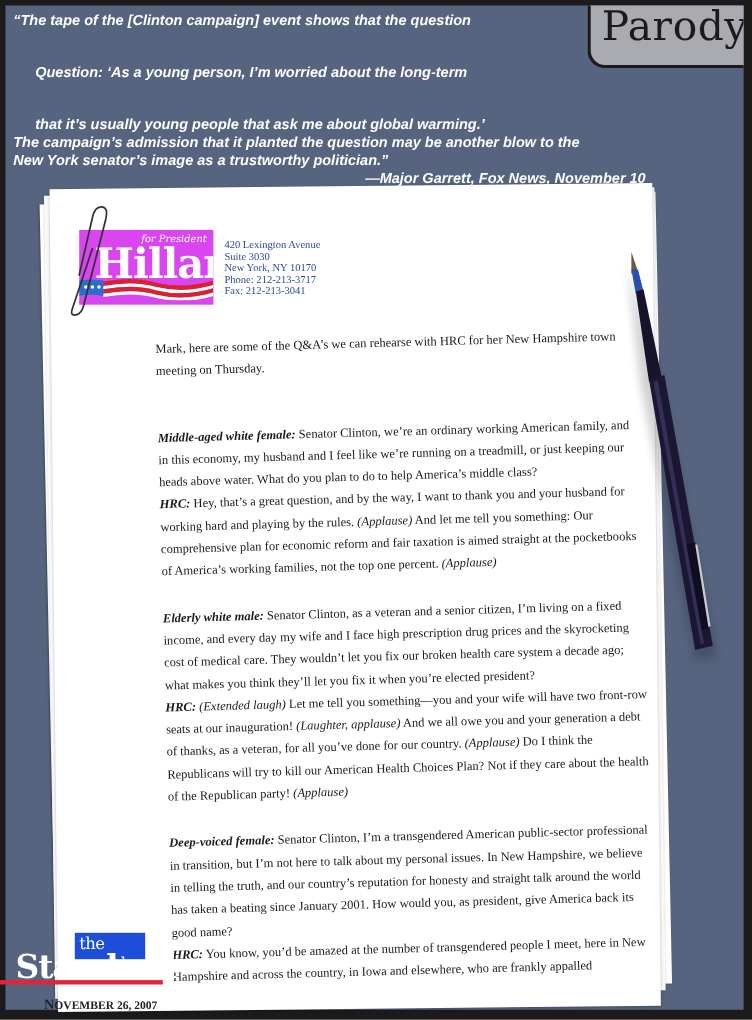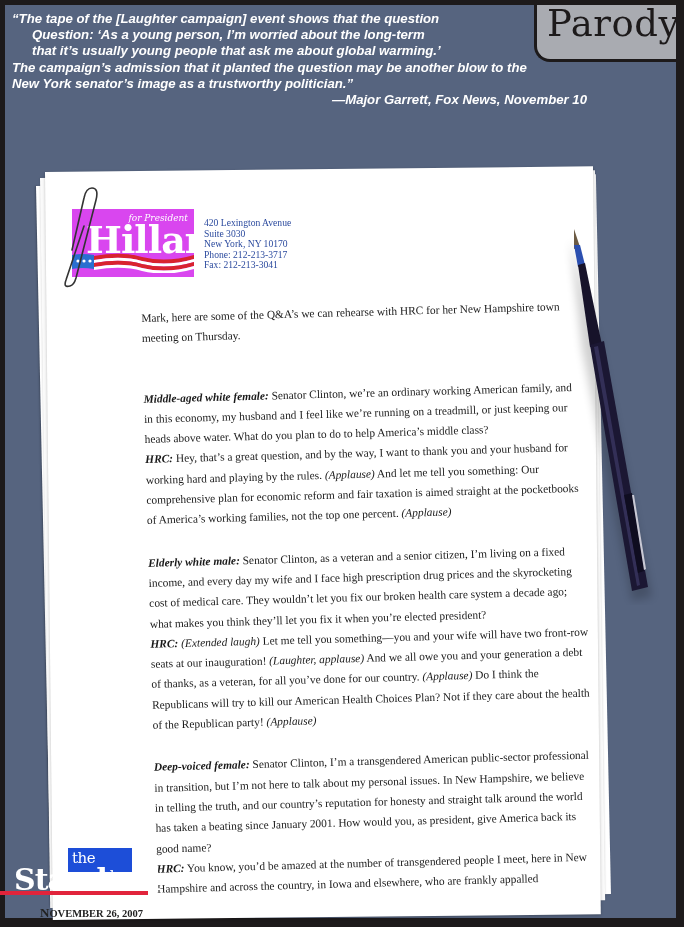--- a/index.html
+++ b/index.html
@@ -1,21 +1,21 @@
 <!DOCTYPE html>
 <html><head>
 <meta charset="utf-8">
 <style>
   html, body { margin:0; padding:0; }
   body { width:684px; height:927px; position:relative; overflow:hidden; background:#1d1a1b; font-family:"Liberation Sans", sans-serif; }
   .frame { position:absolute; left:5px; top:5px; width:671px; height:913px; background:#56647f; overflow:hidden; }
   .parody-tab { position:absolute; left:529px; top:-5px; width:160px; height:62px; background:#a9abb1; border-left:3px solid #1d1a1b; border-bottom:3px solid #1d1a1b; border-bottom-left-radius:16px; box-sizing:border-box; }
   .parody-label { position:absolute; left:10px; top:2px; font-family:"DejaVu Serif", serif; font-size:37px; color:#1d1a1b; letter-spacing:0.5px; }
   .quote { position:absolute; left:7px; top:6px; width:600px; color:#ffffff; font-family:"Liberation Sans", sans-serif; font-weight:bold; font-style:italic; font-size:13.2px; line-height:16.2px; }
-  .quote .ind { padding-left:20px; text-indent:0; }
+  .quote .ind { padding-left:20px; text-indent:0;margin-top:31px; }
   .quote .attr { text-align:right; padding-right:0; width:575px; }
   .paper-back { position:absolute; left:36px; top:186px; width:560px; height:720px; background:#ffffff; transform:rotate(-1.2deg); transform-origin:0 0; box-shadow:-1px 0 2px rgba(0,0,0,0.25); }
   .paper-back2 { position:absolute; left:40px; top:178px; width:555px; height:730px; background:#fafafa; transform:rotate(-0.8deg); transform-origin:0 0; box-shadow:0 0 2px rgba(0,0,0,0.2); }
   .paper { position:absolute; left:45px; top:172px; width:548px; height:748px; background:#ffffff; transform:rotate(-0.6deg); transform-origin:0 0; box-shadow:0 1px 3px rgba(0,0,0,0.25); }
   .logo { position:absolute; left:72px; top:209px; width:122px; height:68px; background:#d946ef; overflow:hidden; }
   .logo-fp { position:absolute; right:6px; top:4px; font-family:"DejaVu Serif", serif; font-style:italic; font-size:9px; color:#fff; }
   .logo-name { position:absolute; left:14px; top:8px; font-family:"DejaVu Serif", serif; font-weight:bold; font-size:38px; color:#fff; letter-spacing:-1px; }
   .logo-stripes { position:absolute; left:0; top:44px; width:122px; height:20px; }
   .clip { position:absolute; left:58px; top:180px; width:40px; height:110px; }
   .address { position:absolute; left:204px; top:218px; font-family:"Liberation Serif", serif; font-size:9.6px; line-height:10.6px; color:#2b4a9e; }
@@ -32,21 +32,21 @@
   .ws-red { position:absolute; left:0; top:891px; width:148px; height:4px; background:#e1243b; }
   .ws-date { position:absolute; left:40px; top:905px; font-family:"Liberation Serif", serif; font-weight:bold; font-size:10.5px; color:#222; }
   .ws-date .cap { font-size:13px; }
 </style>
 </head>
 <body>
 
 <div class="frame">
 
   <div class="quote">
-    <div>“The tape of the [Laughter campaign] event shows that the question</div>
+    <div>“The tape of the [Clinton campaign] event shows that the question</div>
     <div class="ind">Question: ‘As a young person, I’m worried about the long-term</div>
     <div class="ind">that it’s usually young people that ask me about global warming.’</div>
     <div>The campaign’s admission that it planted the question may be another blow to the</div>
     <div>New York senator’s image as a trustworthy politician.”</div>
     <div class="attr">—Major Garrett, Fox News, November 10</div>
   </div>
 
   <div class="parody-tab">
     <span class="parody-label">Parody</span>
   </div>

